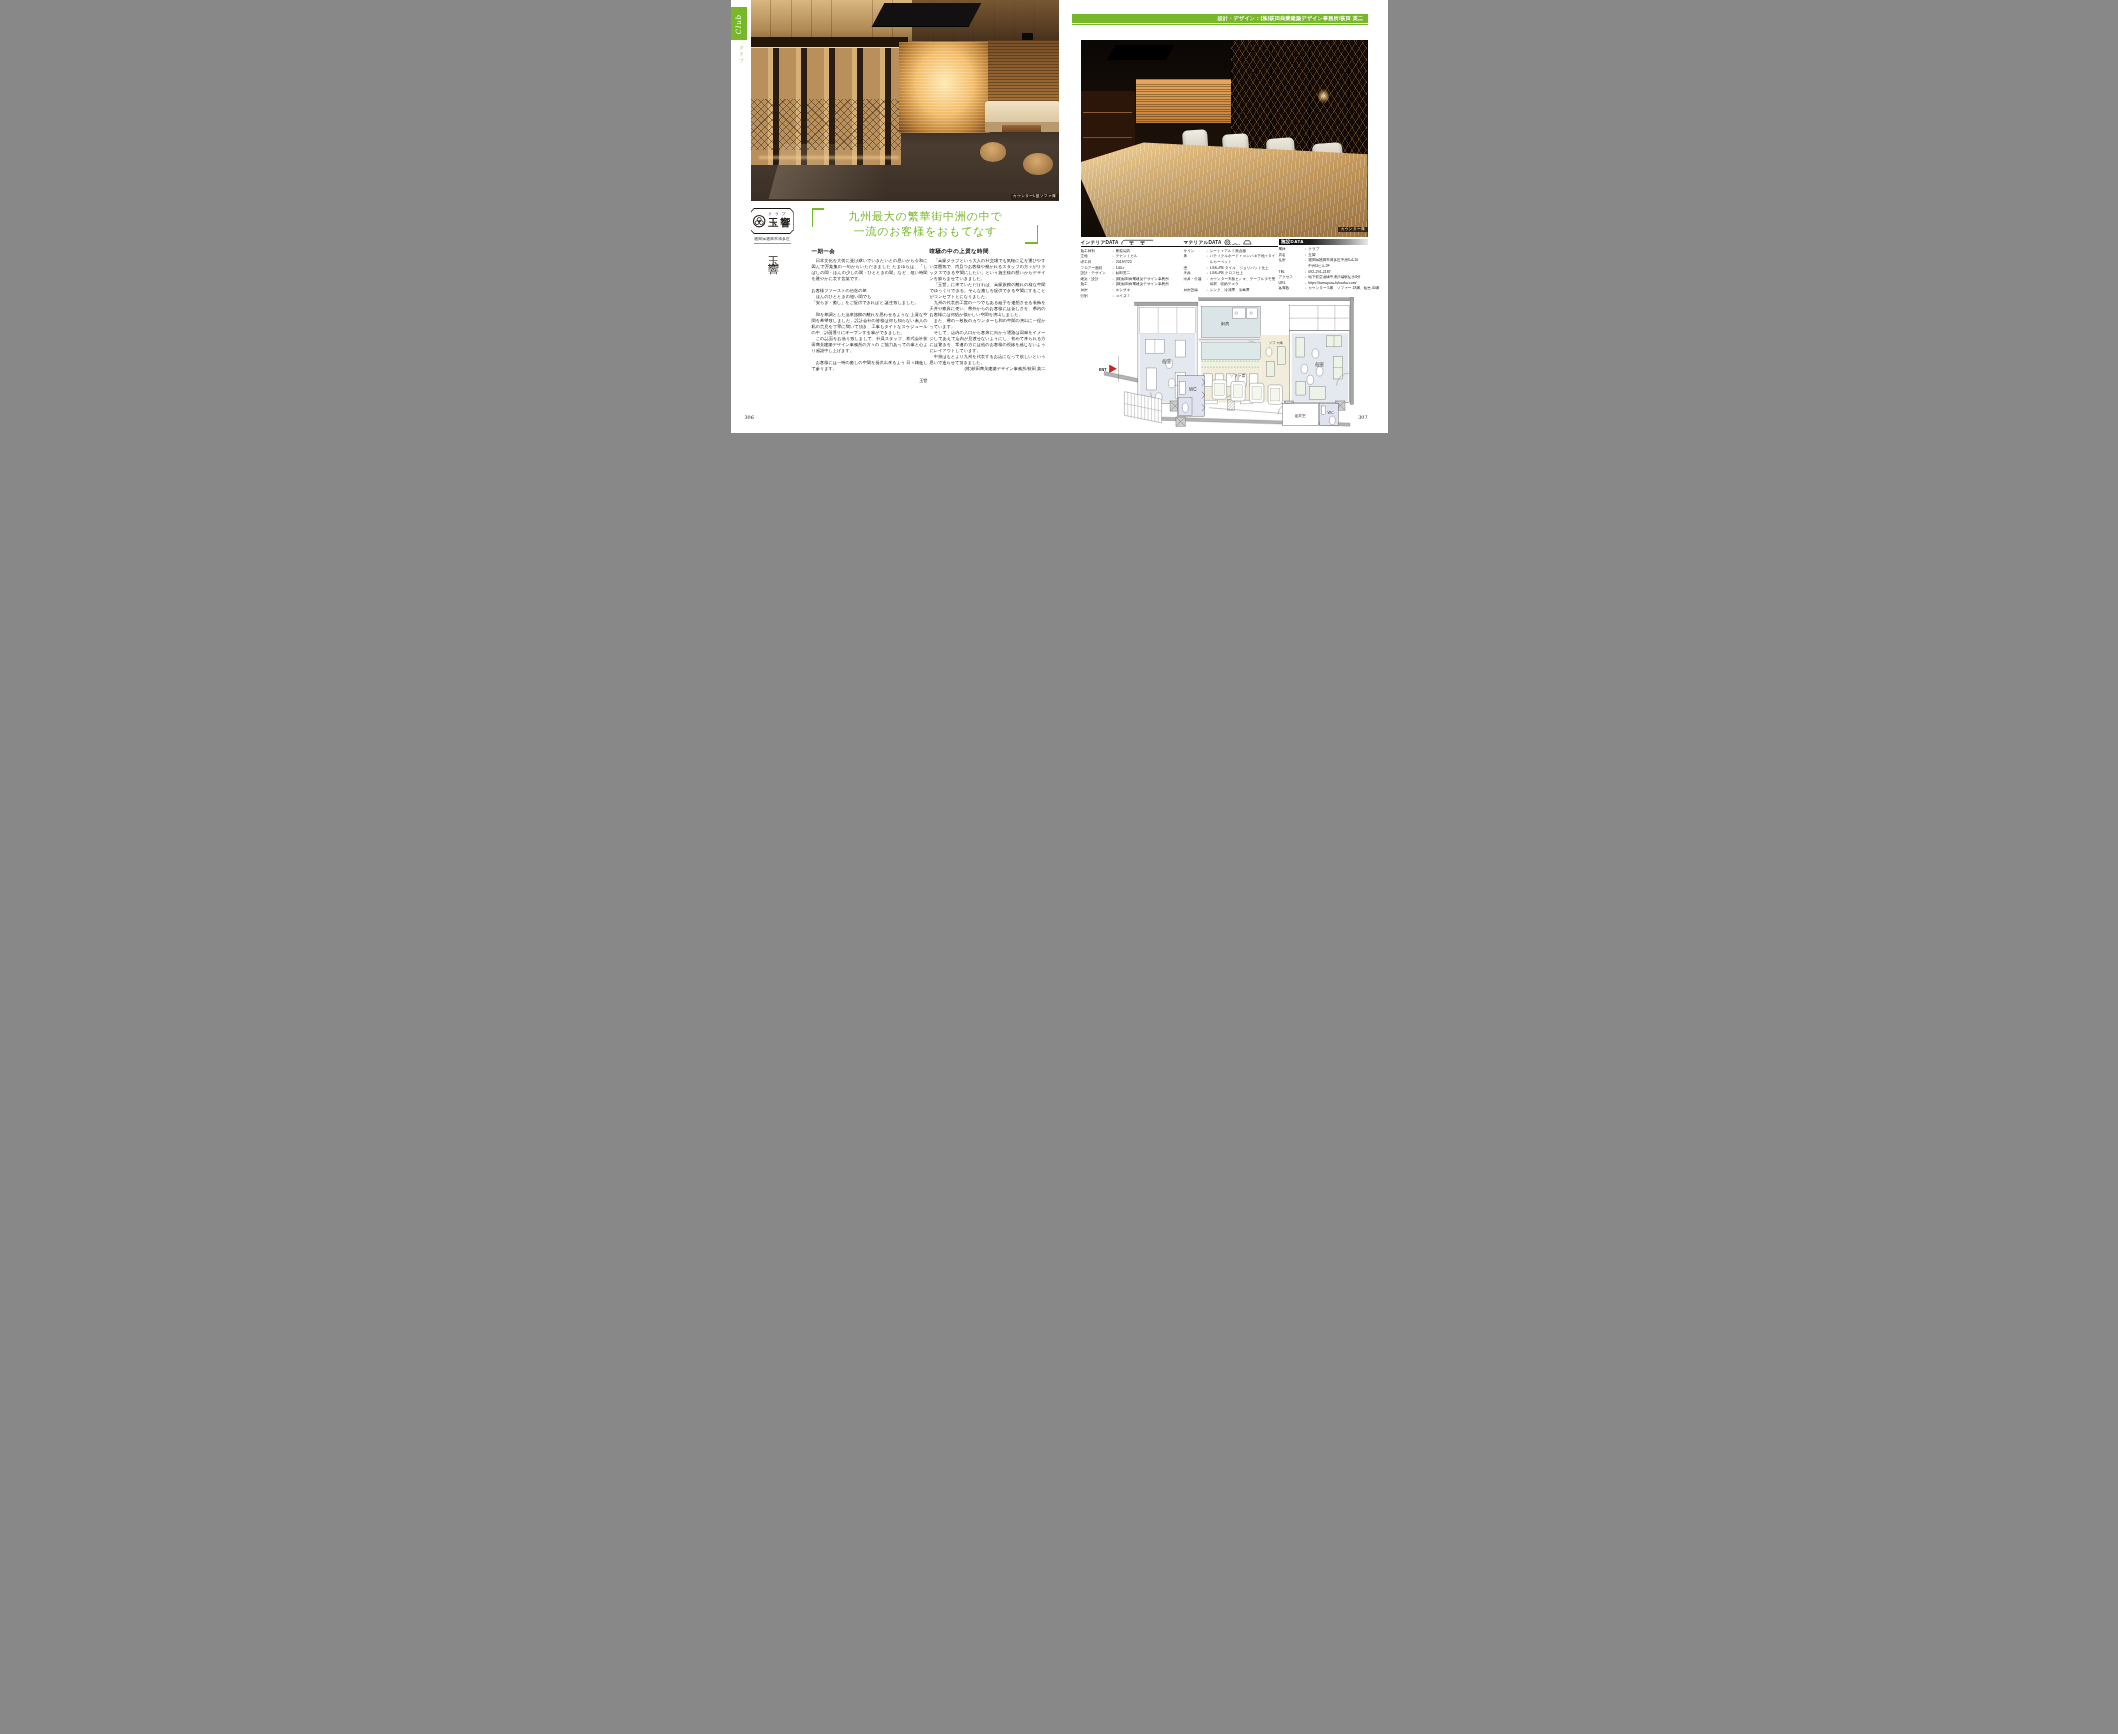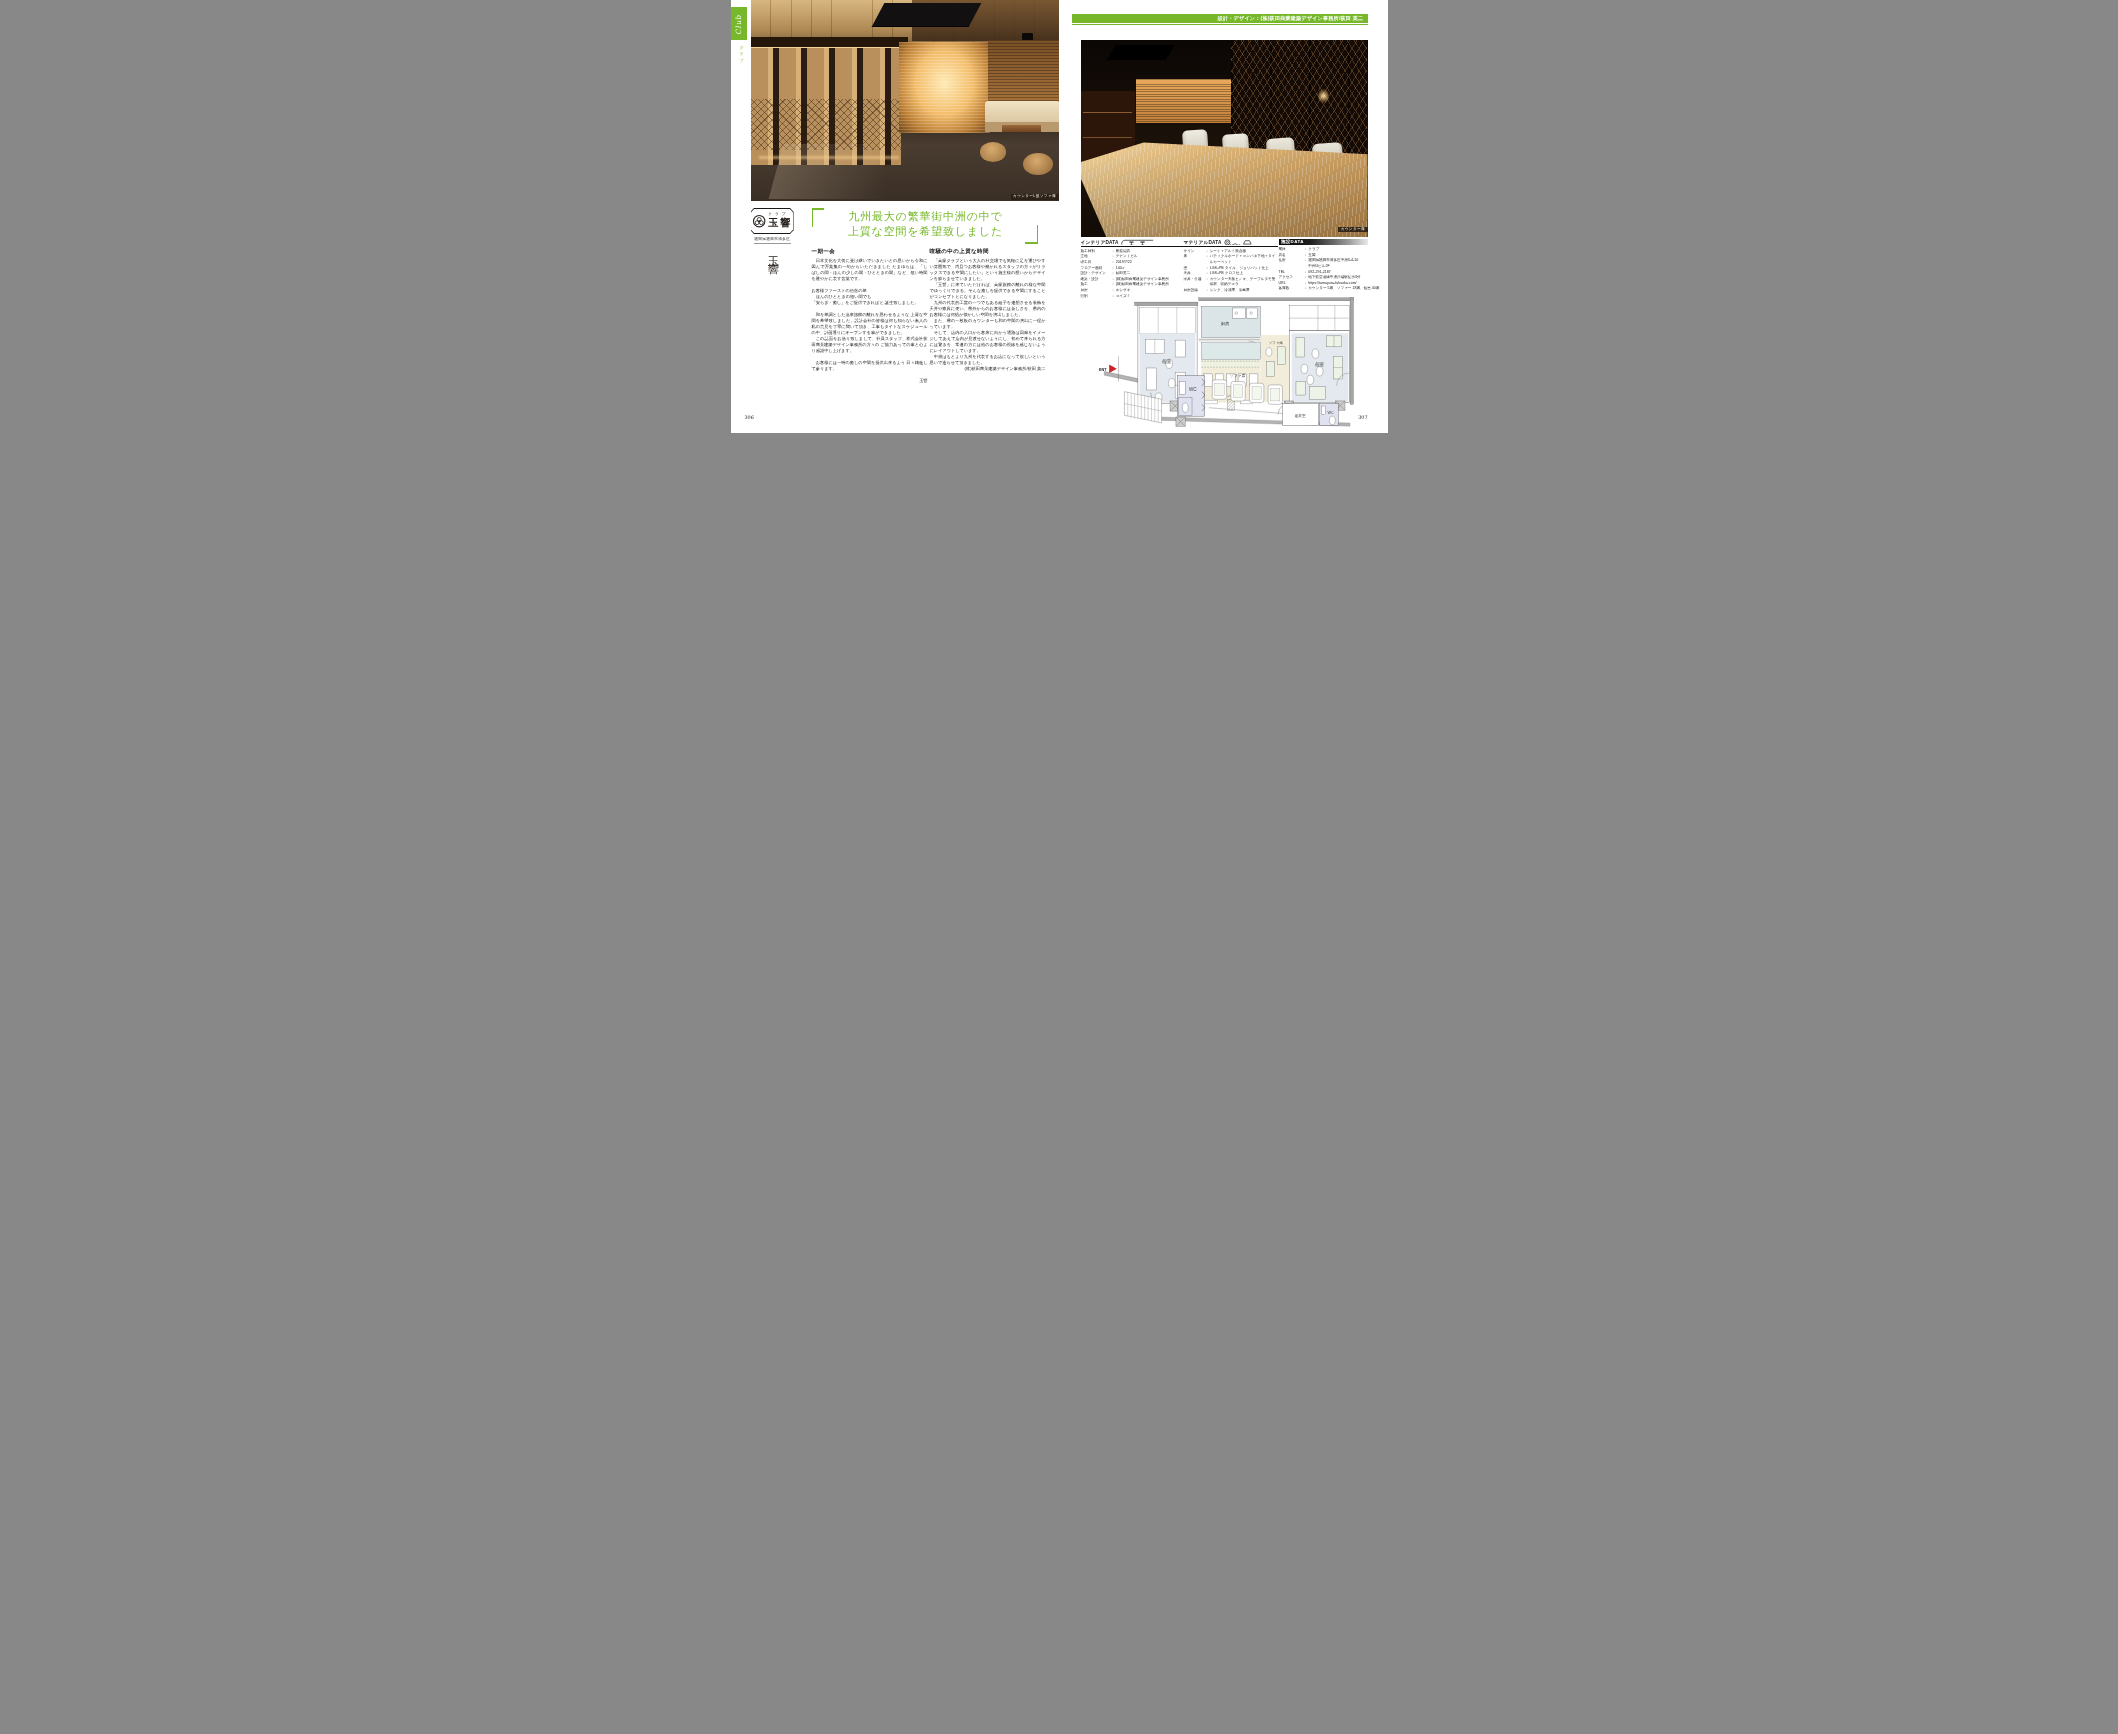--- a/index.html
+++ b/index.html
@@ -167,21 +167,21 @@
   </div>
   <div class="abs area-line">福岡県福岡市博多区</div>
   <div class="abs area-rule"></div>
   <div class="abs shop-vert serif">玉響</div>
 
   <div class="abs bracket" style="left:81px;top:208px;width:12.3px;height:1.5px;"></div>
   <div class="abs bracket" style="left:81px;top:208px;width:1.5px;height:18.6px;"></div>
   <div class="abs bracket" style="left:306px;top:225px;width:1.5px;height:18.6px;"></div>
   <div class="abs bracket" style="left:294px;top:242px;width:13.8px;height:1.5px;"></div>
   <div class="abs hline serif" style="left:85px;top:209px;">九州最大の繁華街中洲の中で</div>
-  <div class="abs hline serif" style="left:85px;top:224px;">上質な空間を希望致しました</div>
+  <div class="abs hline serif" style="left:85px;top:224px;">一流のお客様をおもてなす</div>
 
   <div class="abs colhead" style="left:81px;top:248px;">一期一会</div>
   <div class="abs coltext" style="left:81px;top:258px;width:116px;">
     <p>　日本文化を大切に受け継いでいきたいとの思いから令和に因んで万葉集の一句からいただきました たまゆらは、「しばしの間・ほんの少しの間・ひとときの間」など、短い時間を雅やかに表す言葉です。</p>
     <p class="sp">お客様ファーストの信念の基</p>
     <p>　ほんのひとときの短い間でも</p>
     <p>「安らぎ・癒し」をご提供できればと 誕生致しました。</p>
     <p class="sp">　和を基調とした温泉旅館の離れを思わせるような 上質な空間を希望致しました。設計会社の皆様は何も知らない素人の私の意見を丁寧に聞いて頂き、工事もタイトなスケジュールの中、計画通りにオープンする事ができました。</p>
     <p>　この誌面をお借り致しまして、社員スタッフ、株式会社荻田商業建築デザイン事務所の方々の ご協力あっての事と心より感謝申し上げます。</p>
     <p class="sp">　お客様には一時の癒しの空間を提供出来るよう 日々精進して参ります。</p>

